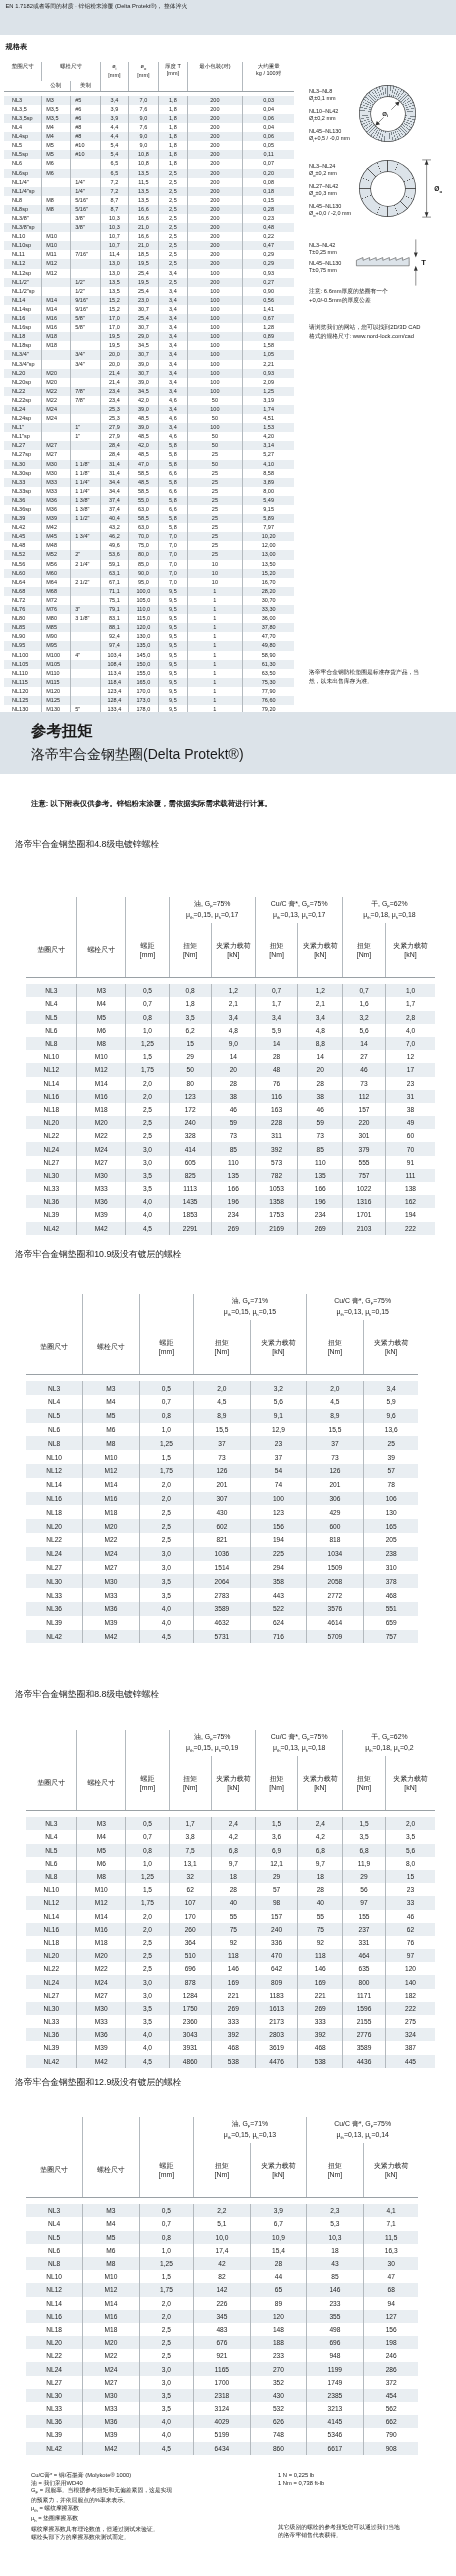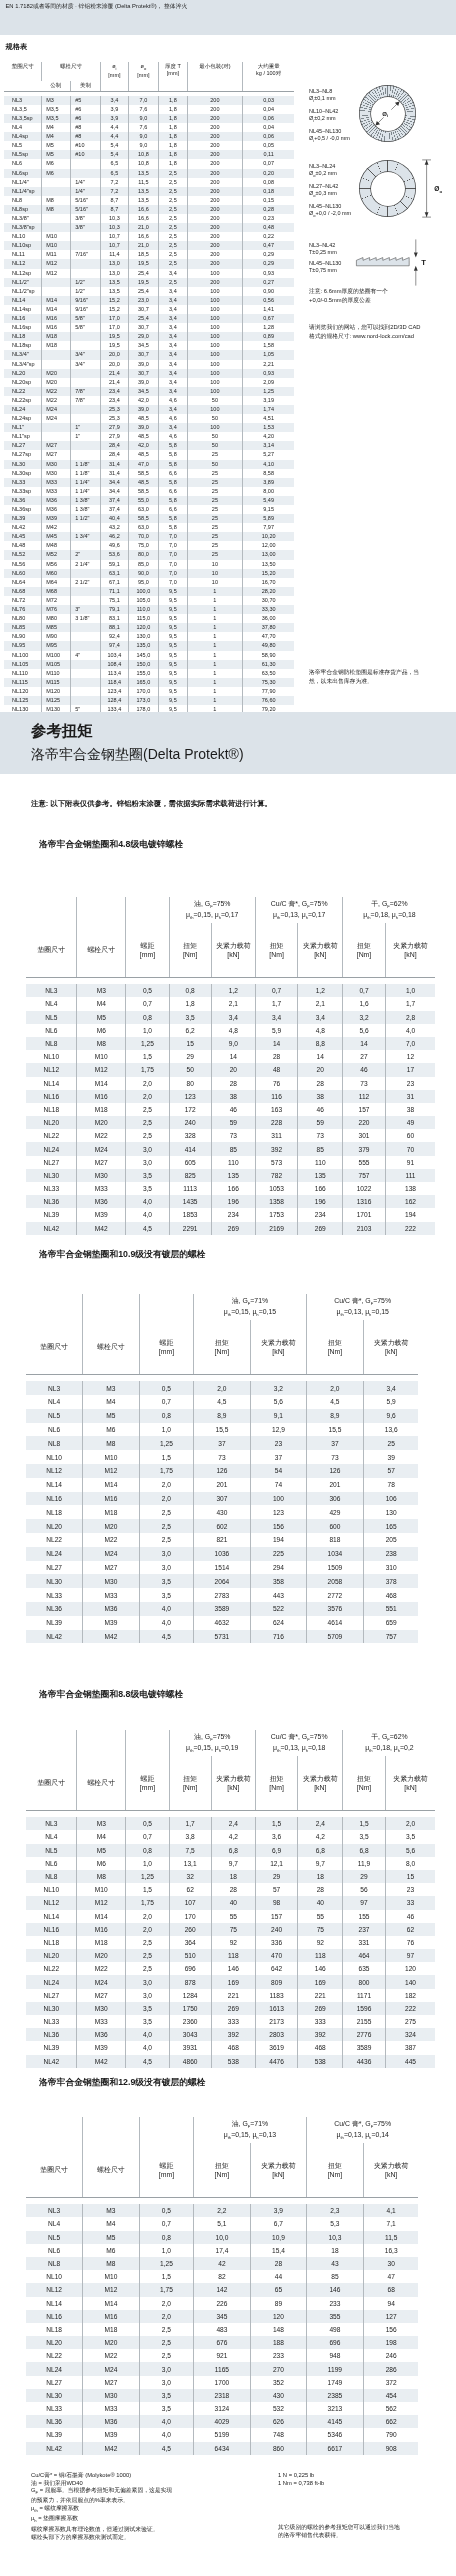--- a/index.html
+++ b/index.html
@@ -38,21 +38,21 @@
                border-radius:50%;background:#fff;box-shadow:0 0 0 0.7px #444;}
   .diag{position:absolute;}
   .overlay{position:absolute;left:0;top:0;}
   .note-small{position:absolute;left:309px;width:146px;font-size:5.8px;line-height:9.4px;color:#222;}
 
   
   #band-torque{top:712px;height:62px;}
   #band-torque .t{font-size:15.4px;font-weight:bold;padding:8.8px 0 0 31px;}
   #band-torque .s{font-size:14px;padding:4.4px 0 0 31px;}
   #torque-notice{position:absolute;left:31px;top:799px;font-size:7.4px;font-weight:bold;}
-  .tq-title{position:absolute;left:39px;font-size:8.8px;font-weight:bold;text-align:right;}
+  .tq-title{position:absolute;left:15px;font-size:8.8px;font-weight:normal;text-align:right;}
   table.tq{position:absolute;left:26.4px;border-collapse:collapse;table-layout:fixed;
            font-size:6.6px;color:#222;}
   .tq th{font-weight:normal;}
   .tq thead tr.grp th{height:24px;vertical-align:bottom;padding-bottom:1.1px;text-align:center;
                       font-size:6.9px;line-height:1.5;}
   .tq thead tr.lbl th{height:52px;vertical-align:middle;text-align:center;font-size:6.9px;
                       line-height:1.35;border-bottom:0.6px solid #9aa1a6;}
   .tq tr > *:not(:first-child){border-left:0.6px solid #b3b9be;}
   .tq tbody::before{content:"";display:table-row;height:6.6px;}
   .tq tbody td{height:13.2px;text-align:center;padding:0;white-space:nowrap;}

